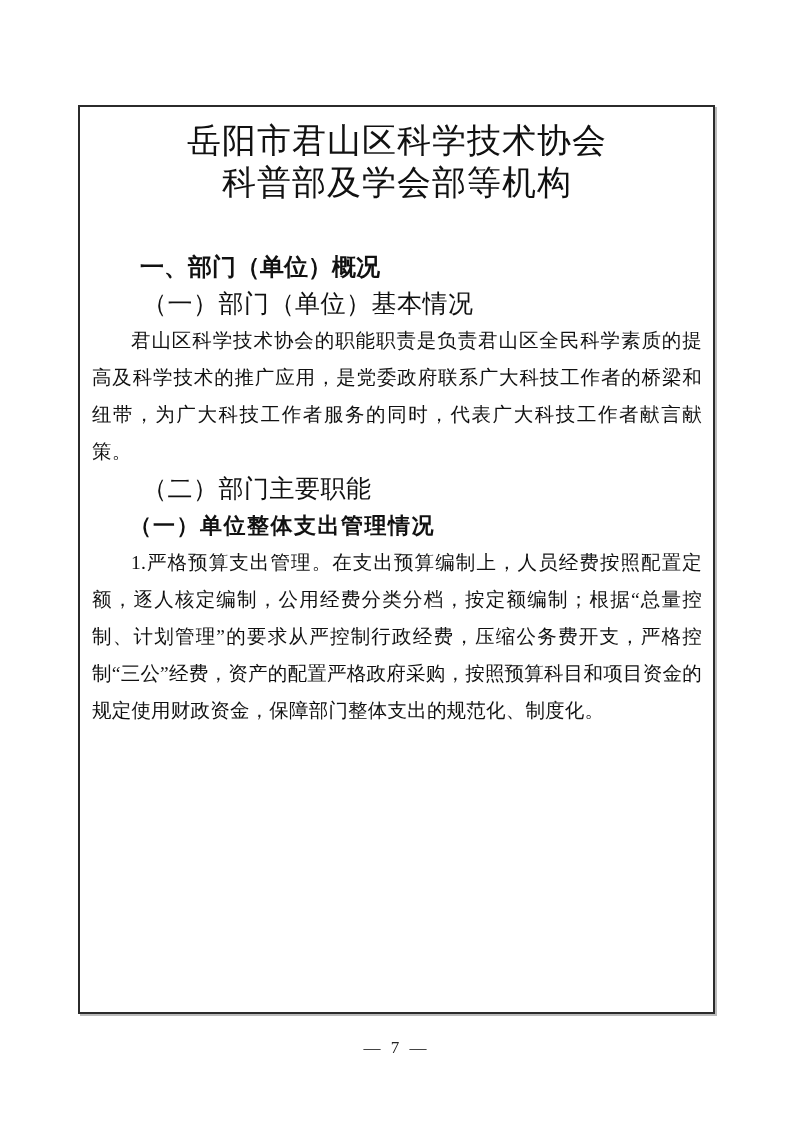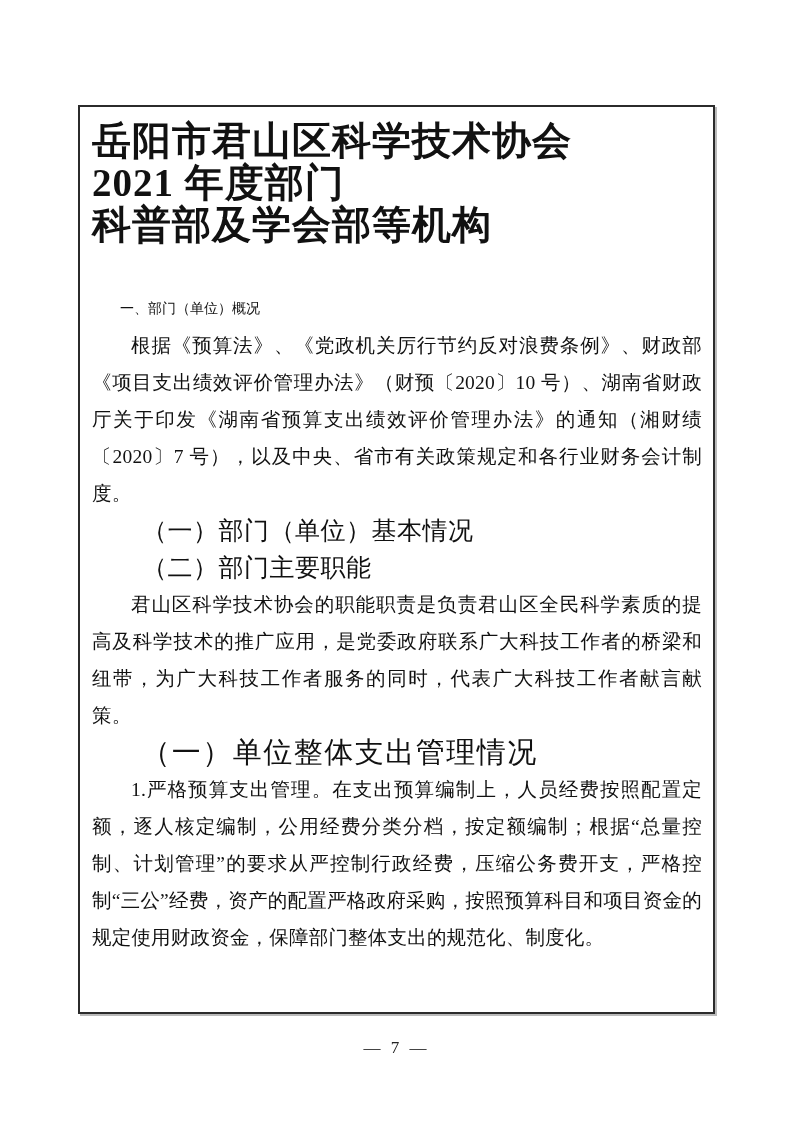--- a/index.html
+++ b/index.html
@@ -22,49 +22,49 @@
     width: 637px;
     height: 909px;
     box-sizing: border-box;
     border: 2px solid #2b2b2b;
     box-shadow: 2px 2px 0 rgba(130,130,130,0.55);
     padding: 11px 11px 0 12px;
     background: #ffffff;
     overflow: hidden;
   }
   .doc-title {
-    text-align: left;
-    font-weight: bold;
-    font-size: 39px;
+    text-align: center;
+    font-weight: normal;
+    font-size: 34px;
     line-height: 42px;
     margin: 2px 0 44px 0;
     letter-spacing: 1px;
   }
   .doc-title .title-line {
     display: block;
   }
   .line {
     margin: 0;
     line-height: 37px;
   }
   .heading-bold {
     font-family: "Liberation Sans", "DejaVu Sans", sans-serif;
-    font-weight: normal;
-    font-size: 14px;
+    font-weight: bold;
+    font-size: 24px;
     text-indent: 2em;
   }
   .heading-plain {
     font-size: 25px;
     text-indent: 2em;
     letter-spacing: 0.5px;
   }
   .heading-sub-bold {
     font-family: "Liberation Sans", "DejaVu Sans", sans-serif;
-    font-weight: normal;
-    font-size: 29px;
+    font-weight: bold;
+    font-size: 22px;
     text-indent: 1.7em;
     letter-spacing: 1.5px;
   }
   .para {
     font-size: 19.5px;
     text-indent: 2em;
     text-align: justify;
     letter-spacing: 0.2px;
   }
   .page-number {
@@ -78,27 +78,25 @@
     color: #222222;
   }
 </style>
 </head>
 <body>
 
 <div class="doc-frame">
 
   <h1 class="doc-title">
     <span class="title-line">岳阳市君山区科学技术协会</span>
-    <span class="title-line">2021 年度部门</span>
     <span class="title-line">科普部及学会部等机构</span>
   </h1>
 
   <p class="line heading-bold">一、部门（单位）概况</p>
-  <p class="line para">根据《预算法》、《党政机关厉行节约反对浪费条例》、财政部《项目支出绩效评价管理办法》（财预〔2020〕10 号）、湖南省财政厅关于印发《湖南省预算支出绩效评价管理办法》的通知（湘财绩〔2020〕7 号），以及中央、省市有关政策规定和各行业财务会计制度。</p>
   <p class="line heading-plain">（一）部门（单位）基本情况</p>
+  <p class="line para">君山区科学技术协会的职能职责是负责君山区全民科学素质的提高及科学技术的推广应用，是党委政府联系广大科技工作者的桥梁和纽带，为广大科技工作者服务的同时，代表广大科技工作者献言献策。</p>
   <p class="line heading-plain">（二）部门主要职能</p>
-  <p class="line para">君山区科学技术协会的职能职责是负责君山区全民科学素质的提高及科学技术的推广应用，是党委政府联系广大科技工作者的桥梁和纽带，为广大科技工作者服务的同时，代表广大科技工作者献言献策。</p>
   <p class="line heading-sub-bold">（一）单位整体支出管理情况</p>
   <p class="line para">1.严格预算支出管理。在支出预算编制上，人员经费按照配置定额，逐人核定编制，公用经费分类分档，按定额编制；根据“总量控制、计划管理”的要求从严控制行政经费，压缩公务费开支，严格控制“三公”经费，资产的配置严格政府采购，按照预算科目和项目资金的规定使用财政资金，保障部门整体支出的规范化、制度化。</p>
 
 </div>
 
 <div class="page-number">— 7 —</div>
 
 </body></html>

